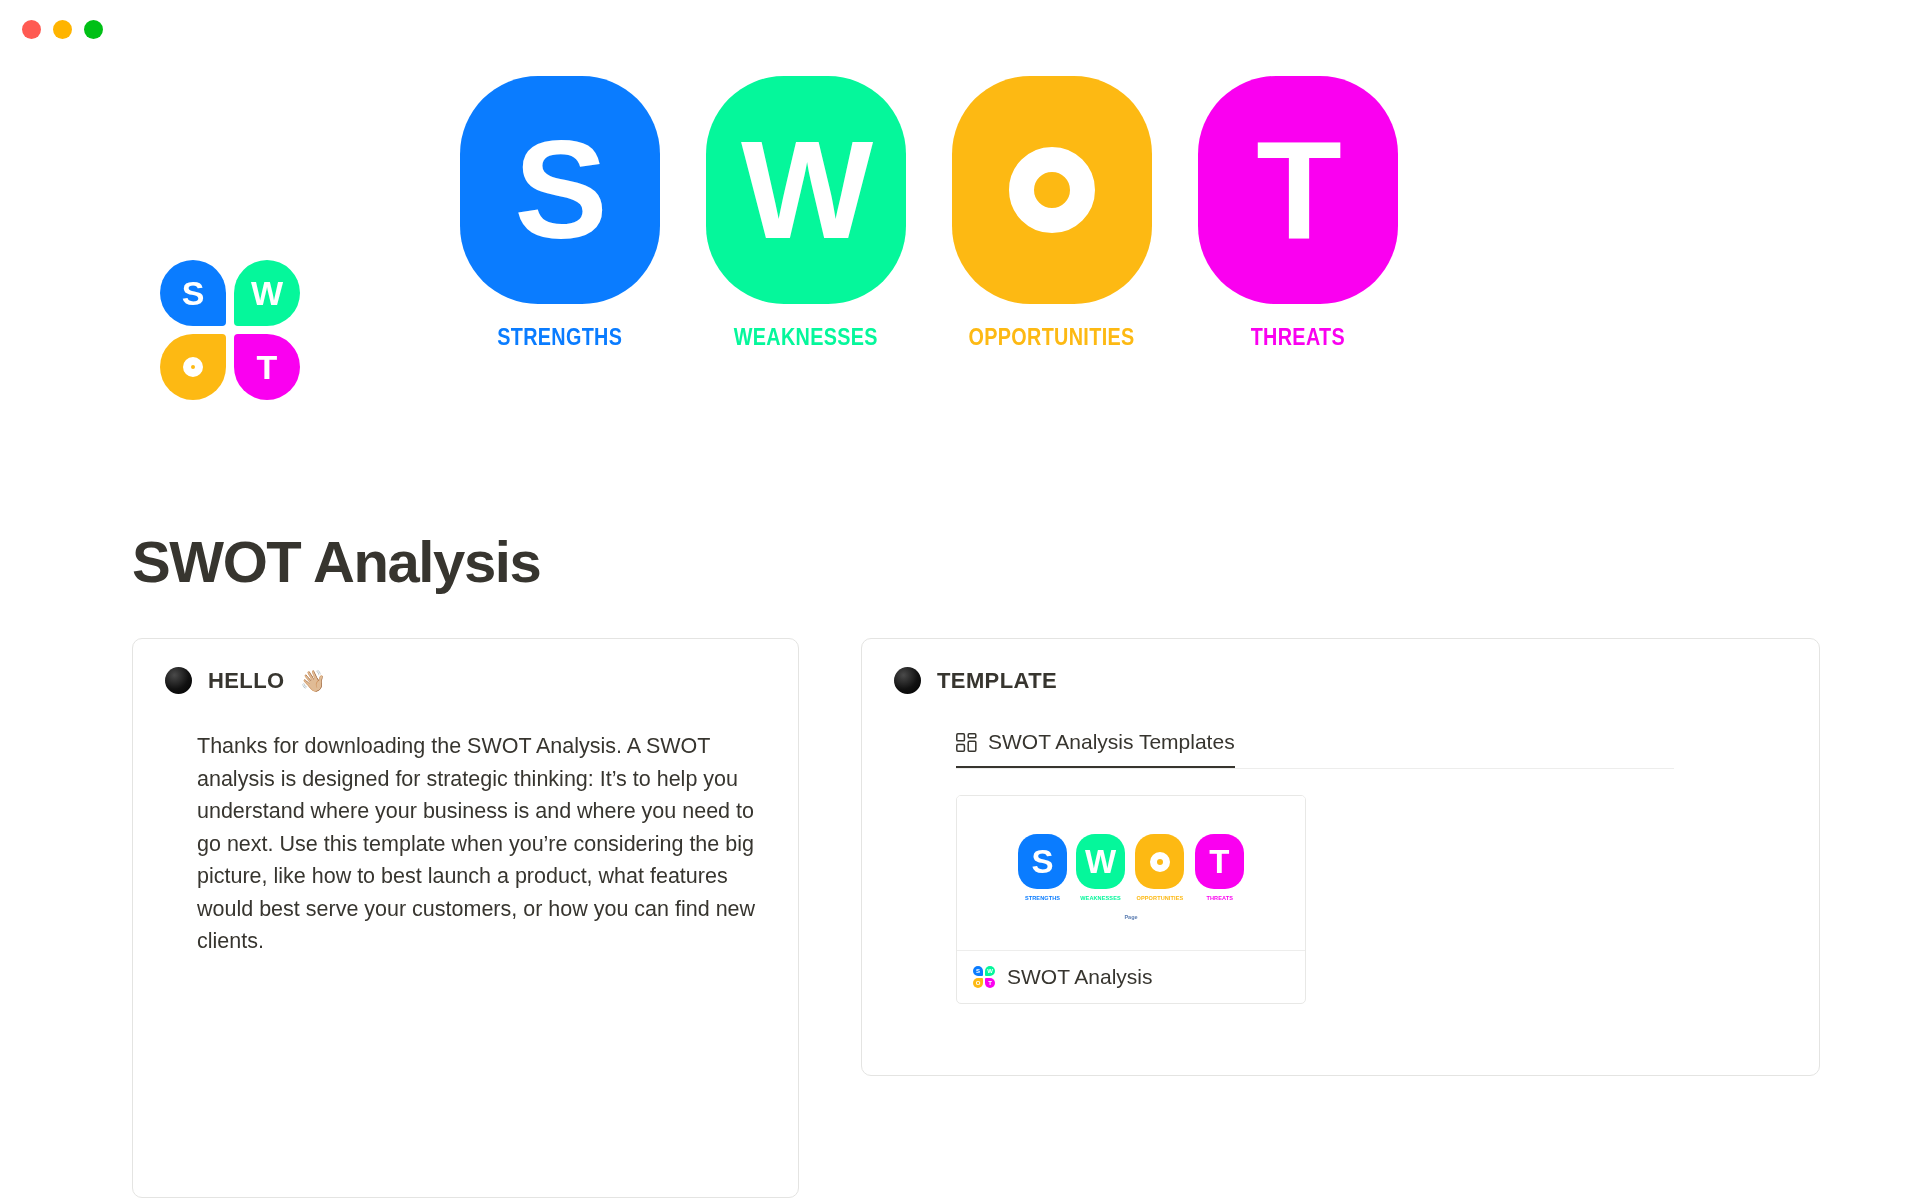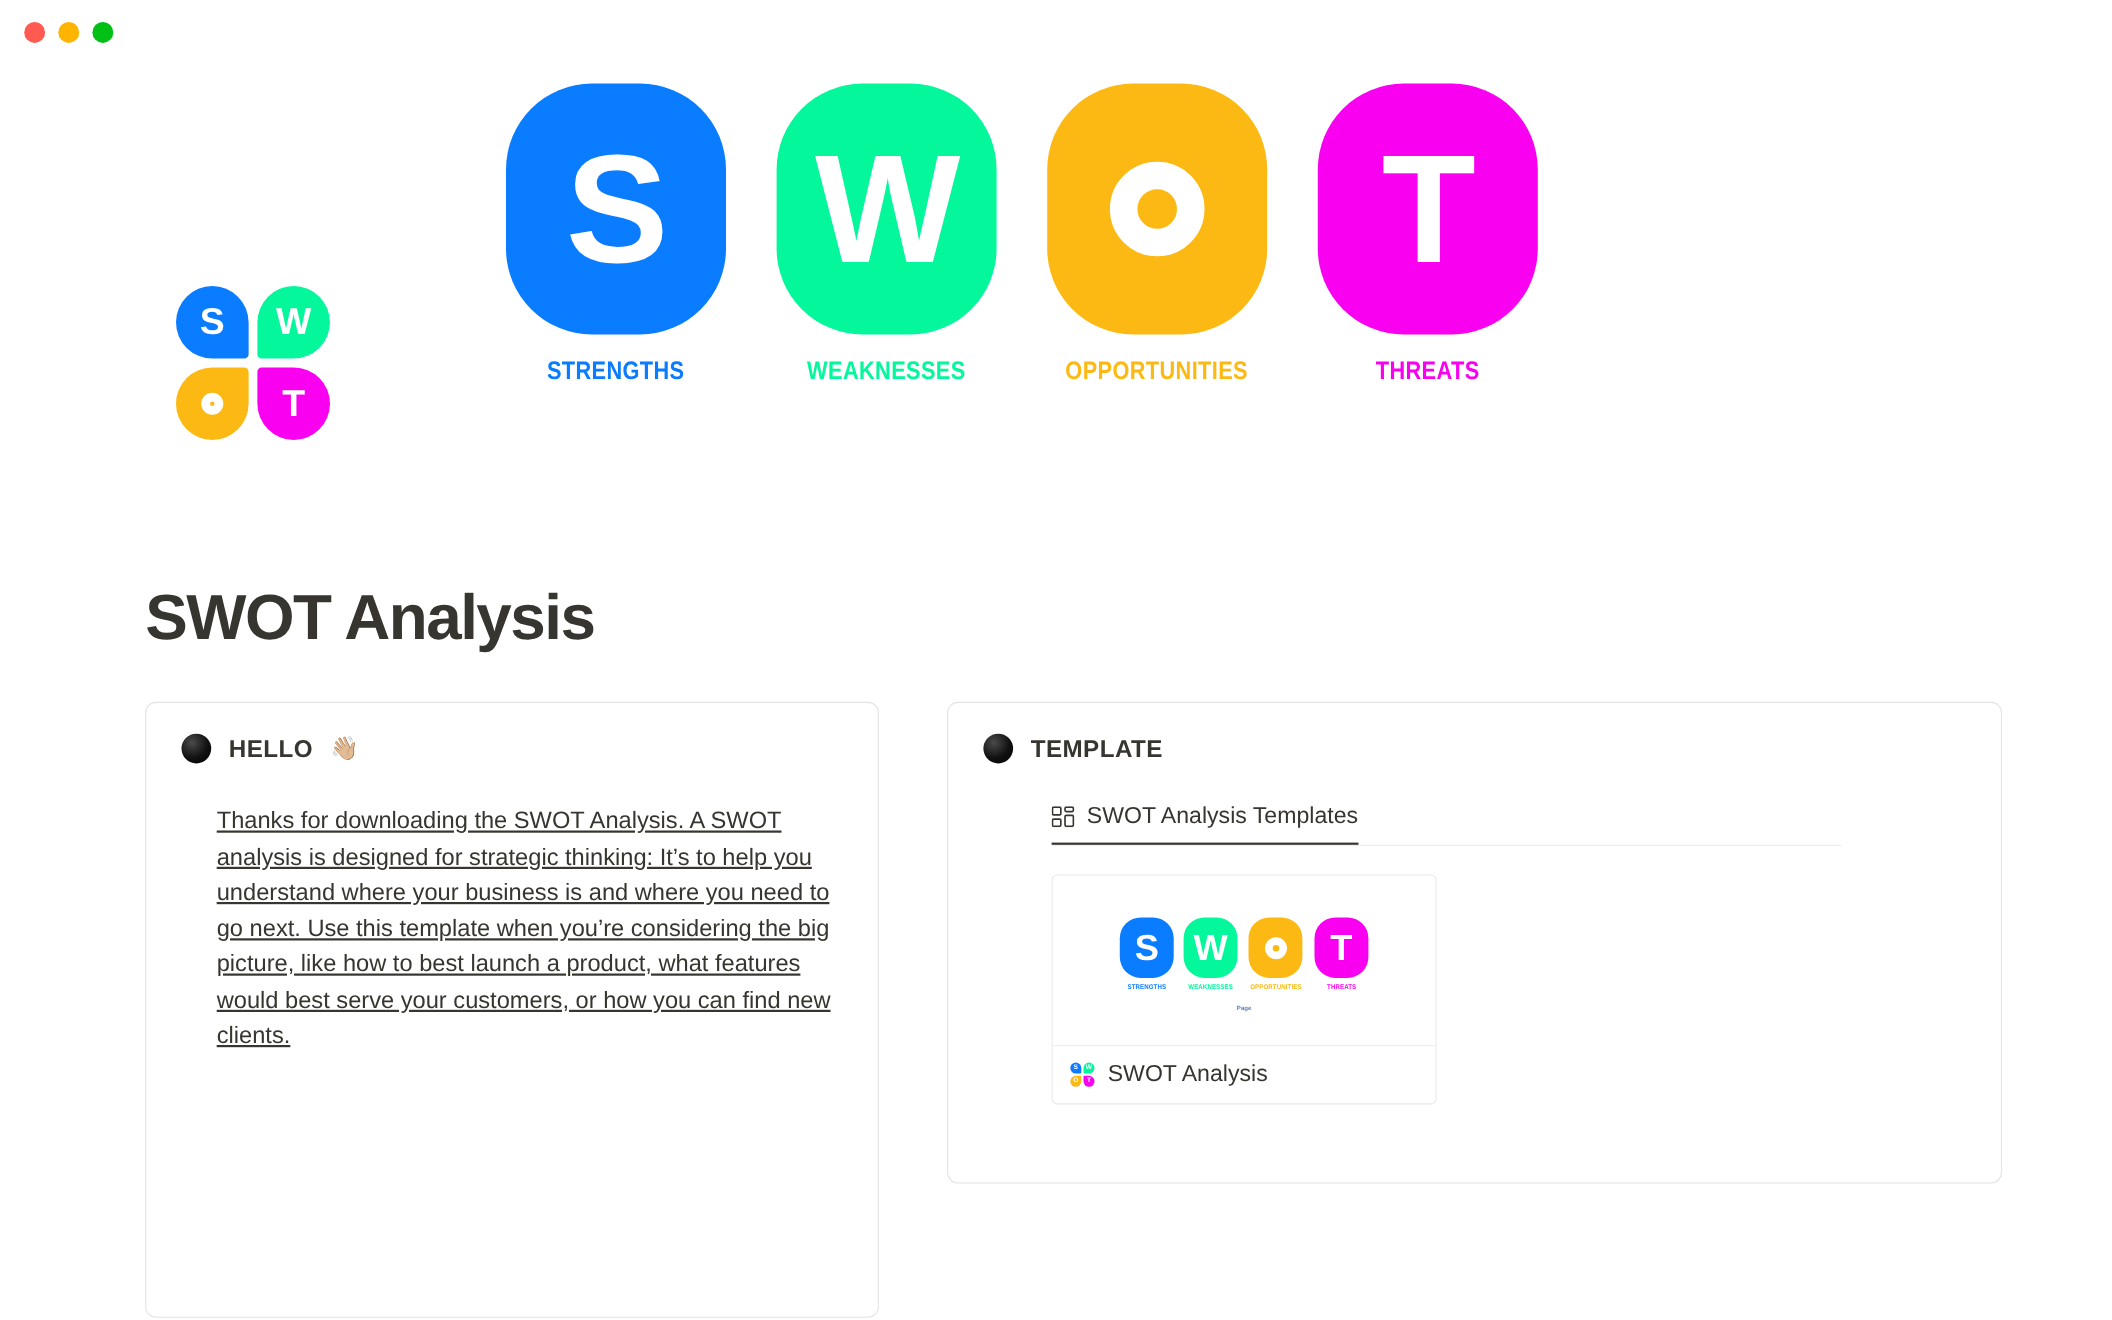--- a/index.html
+++ b/index.html
@@ -121,21 +121,21 @@
   }
   .wave { font-size:21px; }
 
   .body-text {
     padding-left:32px;
     font-size:21.5px;
     line-height:32.5px;
     color:#37352F;
     max-width:722px;
   }
-  .body-text p { margin-bottom:31px;text-decoration:underline; }
+  .body-text p { margin-bottom:31px; }
   .body-text p:last-child { margin-bottom:0; }
   .body-text b { font-weight:bold; }
   .spacer-line { height:31px; }
 
   
   .tabs-wrap {
     margin-left:62px;
     margin-top:9px;
     width:718px;
     border-bottom:1.5px solid #EDEDEC;

